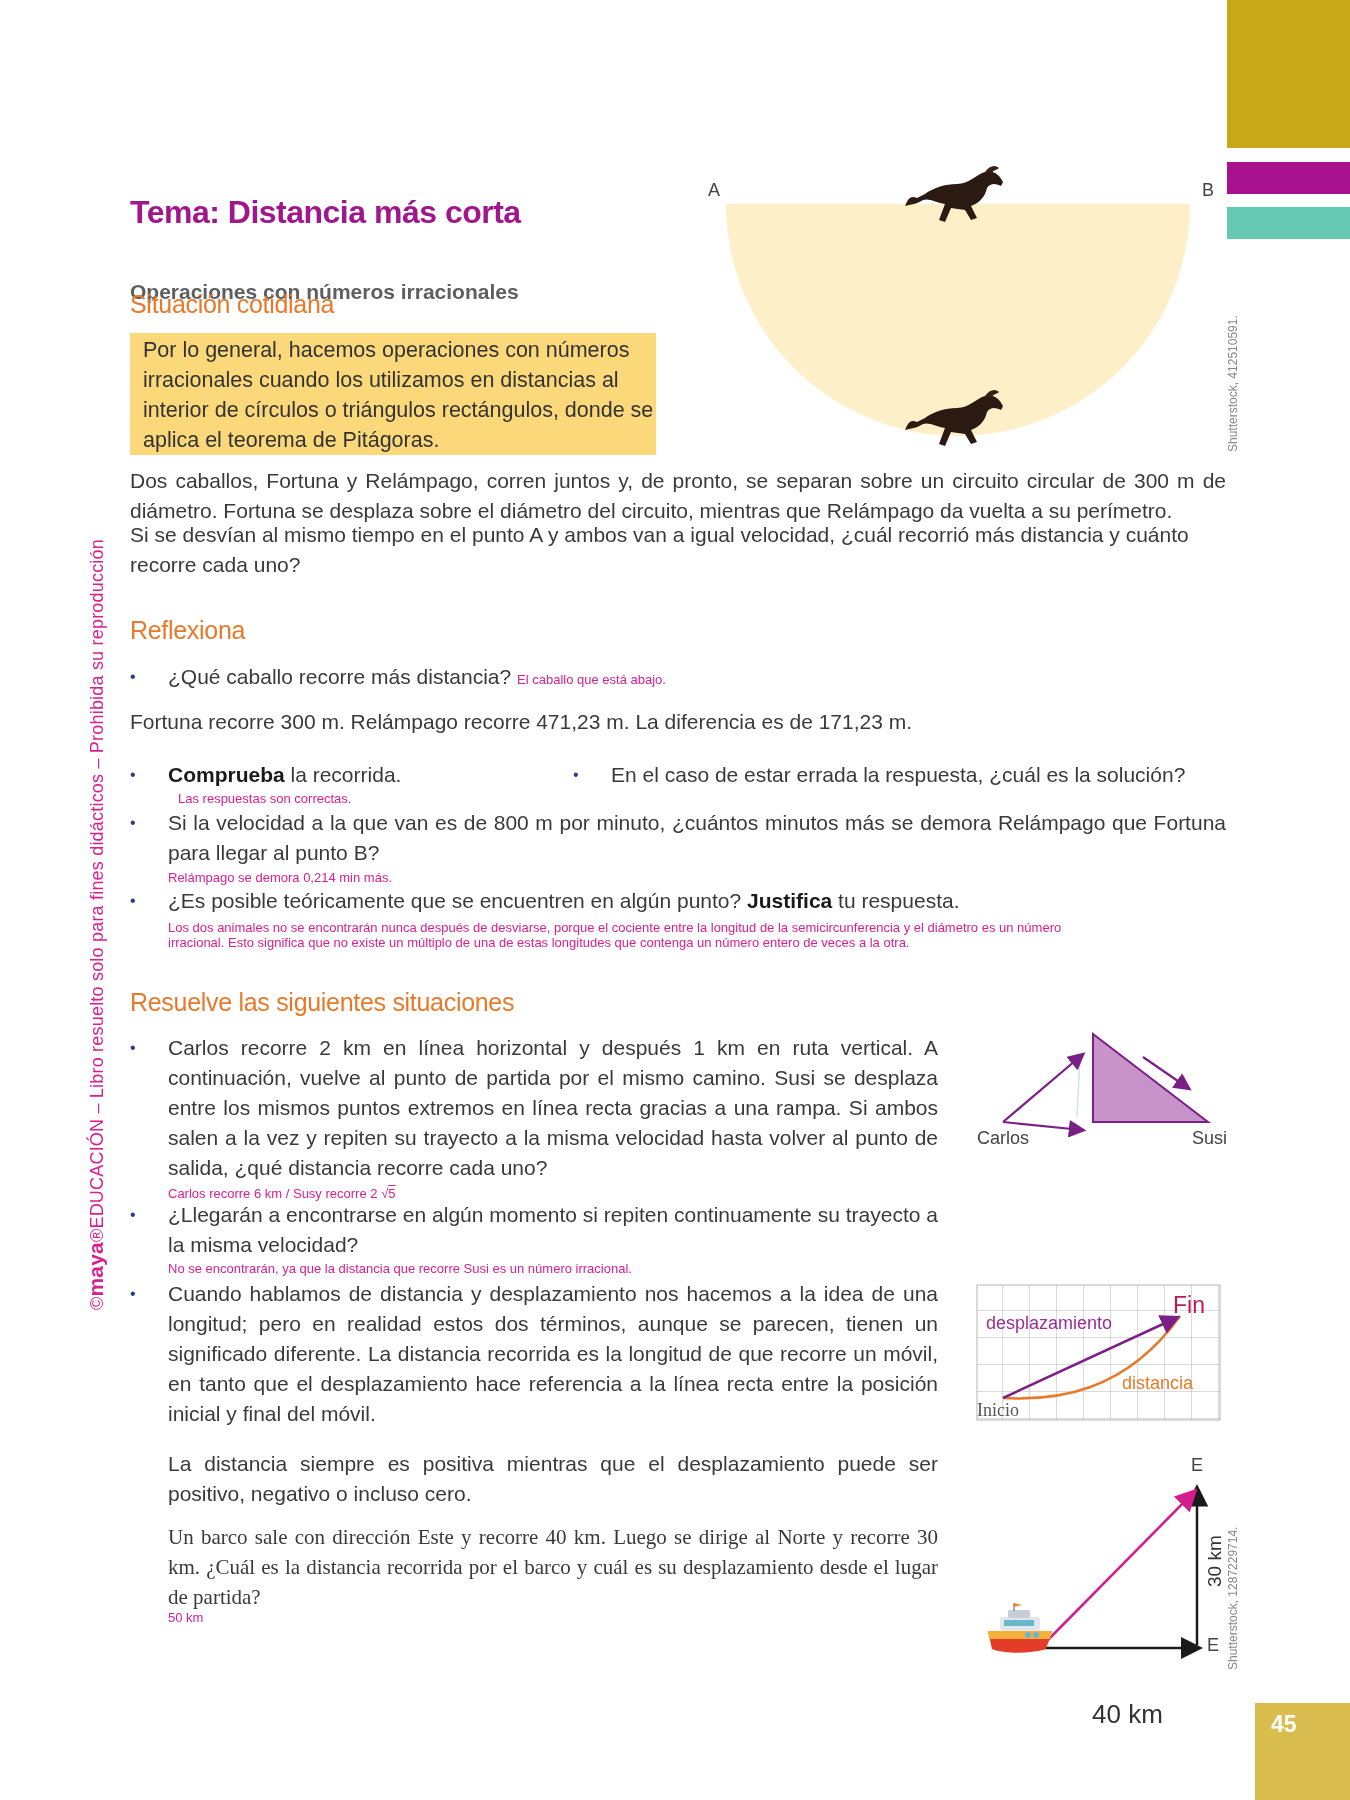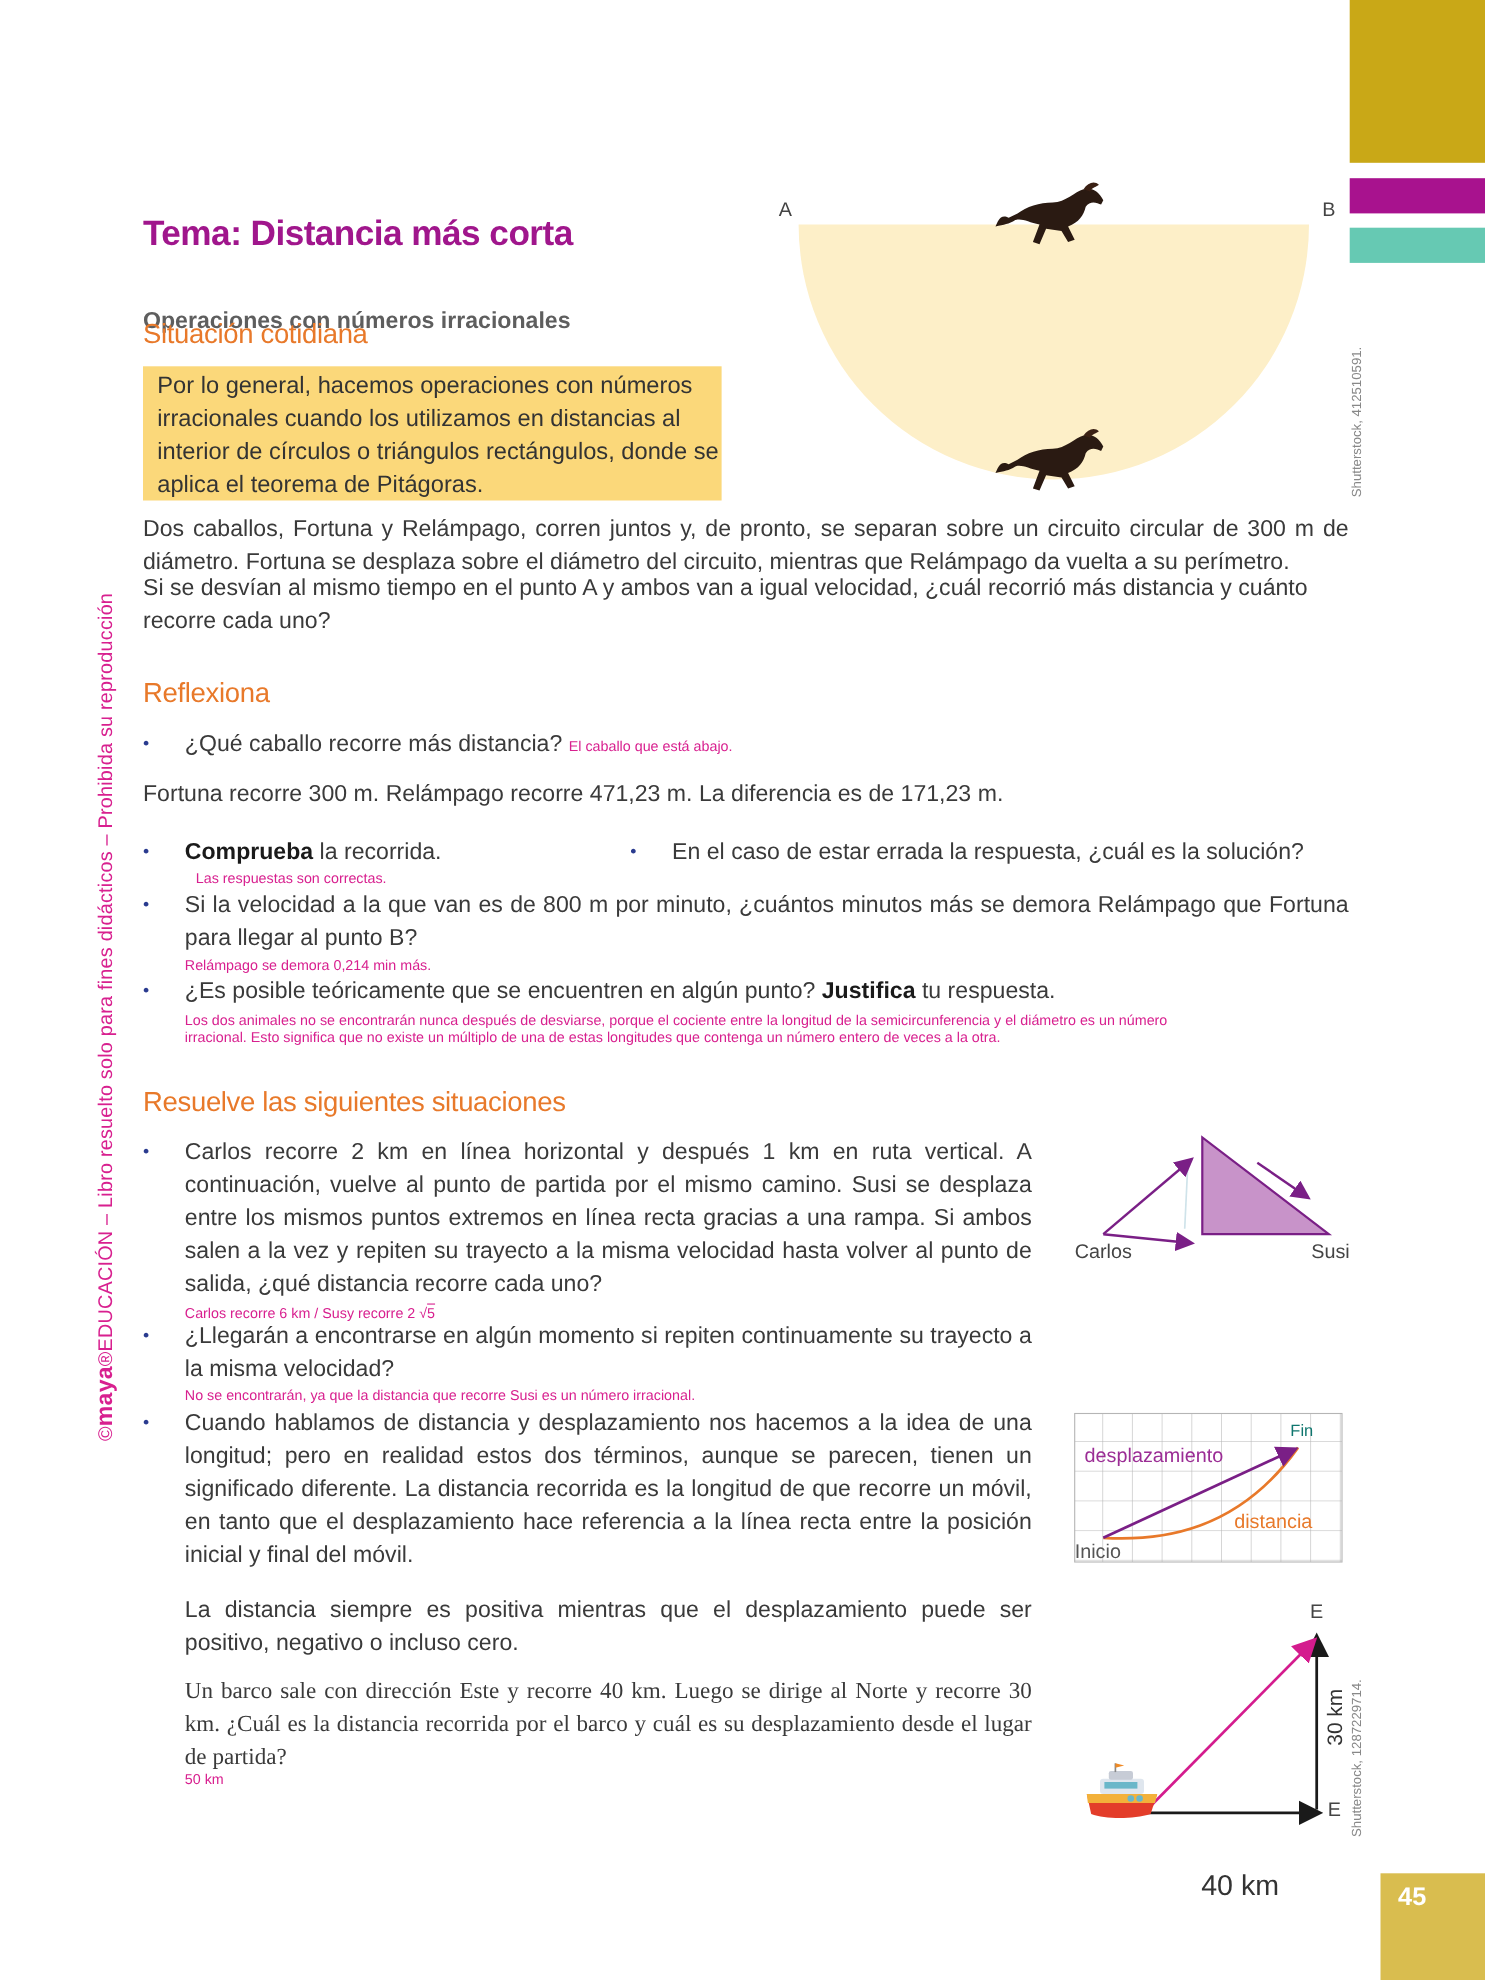--- a/index.html
+++ b/index.html
@@ -150,24 +150,24 @@
         <path d="M27 0 L0 0 0 27" fill="none" stroke="#b5b5b5" stroke-width="1"></path>
       </pattern>
       <marker id="arrV" markerWidth="8" markerHeight="8" refX="6" refY="4" orient="auto">
           <path d="M0 0 L8 4 L0 8 Z" fill="#7a1f86"></path>
         </marker>
     </defs>
     <rect x="2" y="2" width="243" height="135" fill="url(#grid)" stroke="#b5b5b5"></rect>
     <path d="M28 115 C80 118 150 110 205 33" fill="none" stroke="#e8792a" stroke-width="2.5"></path>
     <line x1="28" y1="115" x2="201" y2="35" stroke="#7a1f86" stroke-width="2.5" marker-end="url(#arrV)"></line>
   </svg>
-  <div class="abs" style="left:198px; top:9px; font-size:15px; color:#0f766e;">Fin</div>
+  <div class="abs" style="left:198px; top:9px; font-size:23px; color:#be185d;">Fin</div>
   <div class="abs" style="left:11px; top:30px; font-size:18px; color:#9b2d95;">desplazamiento</div>
   <div class="abs" style="left:147px; top:90px; font-size:18px; color:#e8792a;">distancia</div>
-  <div class="abs" style="left:2px; top:117px; font-size:18px; color:#555;">Inicio</div>
+  <div class="abs" style="left:2px; top:117px; font-size:18px; color:#555;font-family:Liberation Serif, serif;">Inicio</div>
 </div>
 
 <div class="abs" style="left:970px; top:1455px; width:260px; height:220px;">
   <svg class="abs" style="left:0; top:0;" width="260" height="220">
     <defs>
       <marker id="arrK" markerWidth="9" markerHeight="9" refX="7" refY="4.5" orient="auto">
           <path d="M0 0 L9 4.5 L0 9 Z" fill="#1a1a1a"></path>
         </marker>
       <marker id="arrM" markerWidth="9" markerHeight="9" refX="7" refY="4.5" orient="auto">
           <path d="M0 0 L9 4.5 L0 9 Z" fill="#d41c8e"></path>

